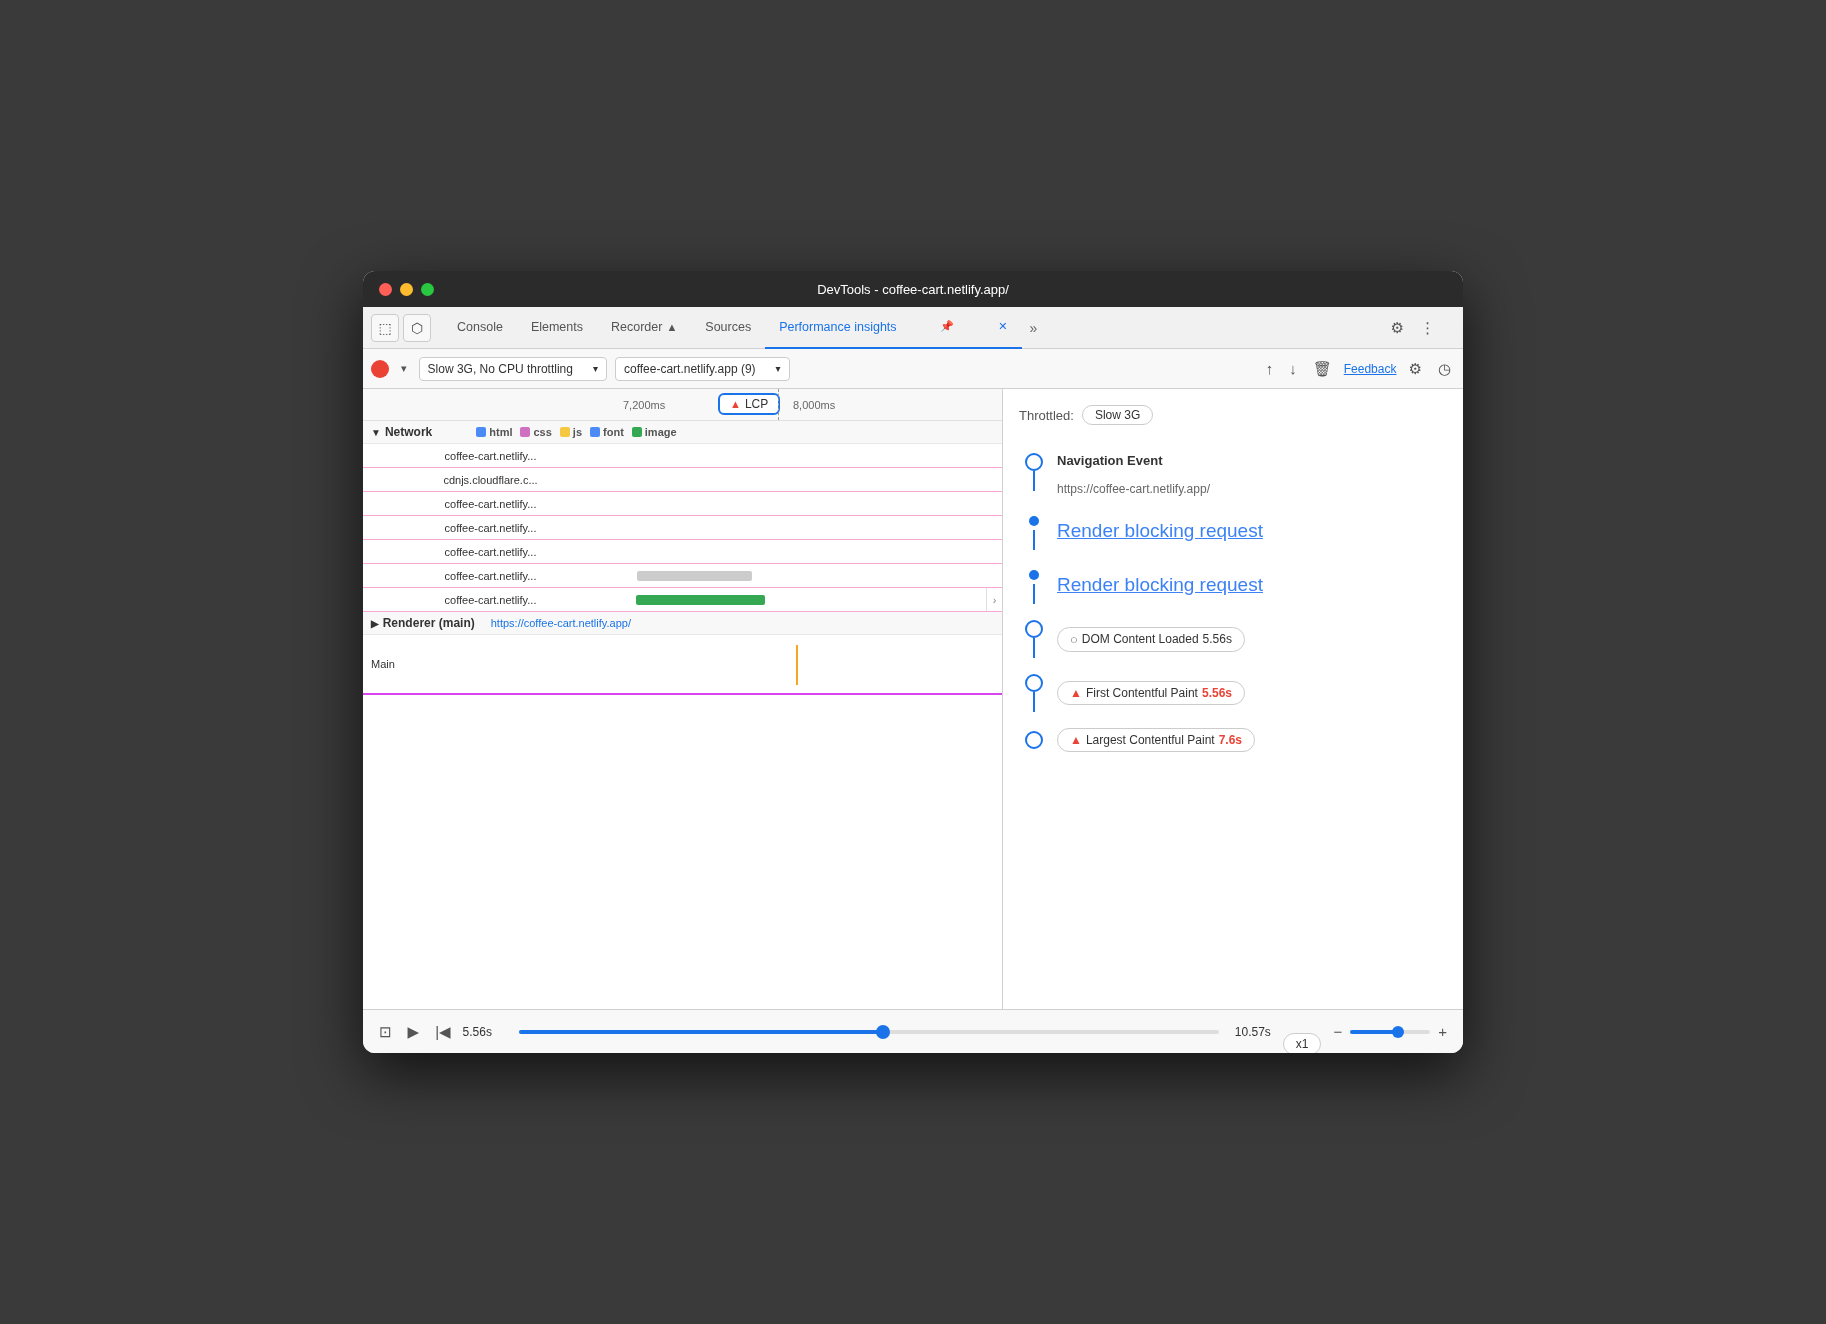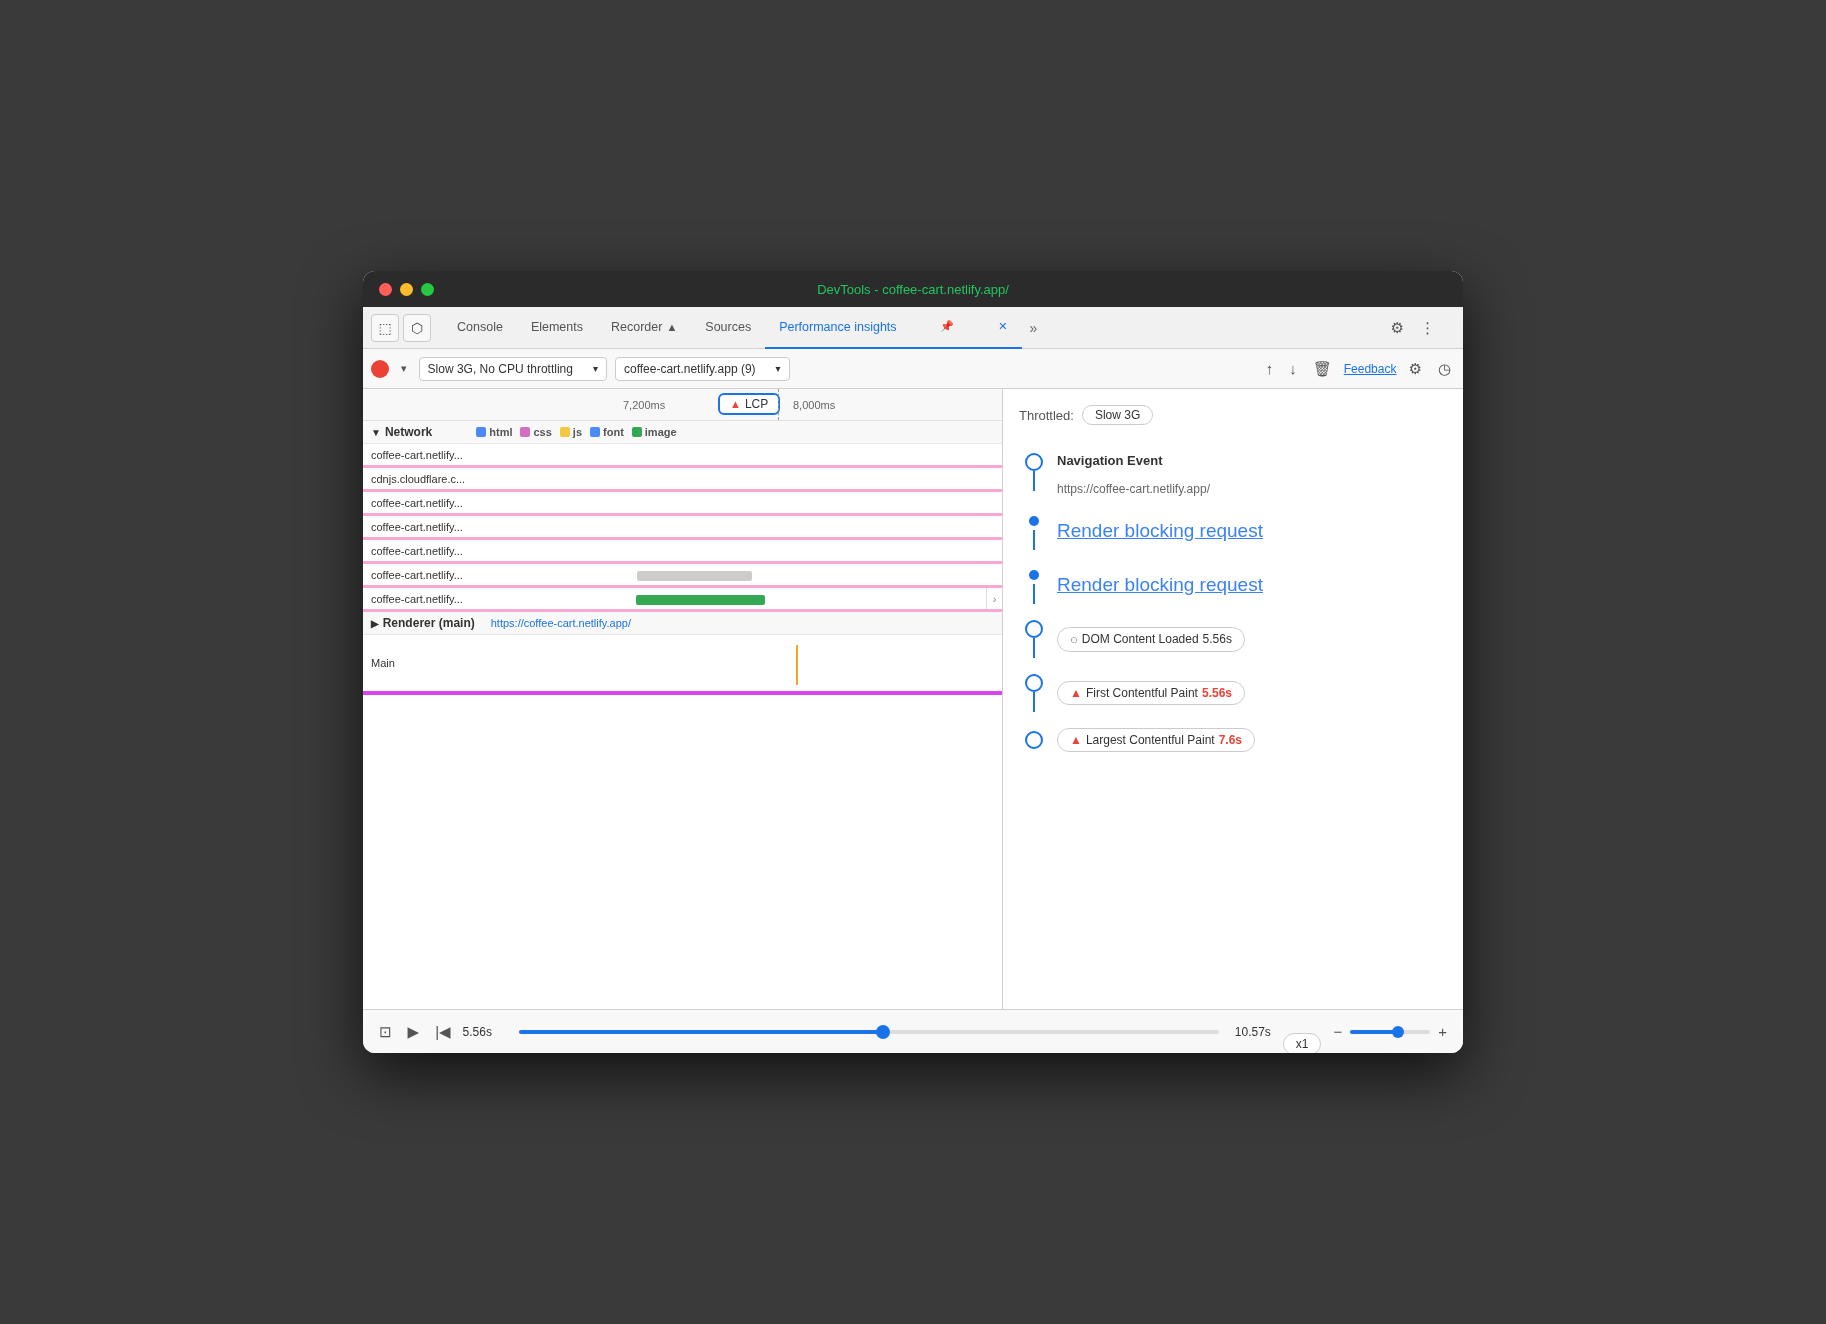--- a/index.html
+++ b/index.html
@@ -31,21 +31,21 @@
       gap: 8px;
     }
     .tl { width: 13px; height: 13px; border-radius: 50%; }
     .tl-red { background: #ff5f57; }
     .tl-yellow { background: #febc2e; }
     .tl-green { background: #28c840; }
     .titlebar-title {
       position: absolute;
       left: 50%;
       transform: translateX(-50%);
-      color: #22c55e;
+      color: #ffffff;
       font-size: 13px;
     }
     .toolbar {
       background: #f1f1f1;
       border-bottom: 1px solid #d0d0d0;
       height: 42px;
       display: flex;
       align-items: center;
       padding: 0 8px;
       gap: 4px;
@@ -216,23 +216,24 @@
     .legend-dot {
       width: 10px; height: 10px;
       border-radius: 2px;
       display: inline-block;
     }
     .legend-item { display: flex; align-items: center; gap: 3px; }
     .network-row {
       display: flex;
       align-items: center;
       height: 24px;
-      border-bottom: 3px solid #f9a8d4;
+      border-bottom: 1px solid #f9a8d4;
       font-size: 11px;
       color: #555;
+      text-align: center;
     }
     .row-label {
       width: 255px;
       padding: 0 8px;
       overflow: hidden;
       text-overflow: ellipsis;
       white-space: nowrap;
       color: #333;
       flex-shrink: 0;
     }
@@ -256,21 +257,21 @@
       border-left: 1px solid #e0e0e0;
     }
     .renderer-url {
       color: #1a73e8;
       font-size: 11px;
     }
     .main-row {
       display: flex;
       align-items: center;
       height: 60px;
-      border-bottom: 4px solid #d946ef;
+      border-bottom: 2px solid #d946ef;
       font-size: 11px;
       color: #333;
       gap: 28px;
     }
     .main-row-label {
       width: 255px;
       padding: 0 8px;
       flex-shrink: 0;
     }
     .flame-bar {

